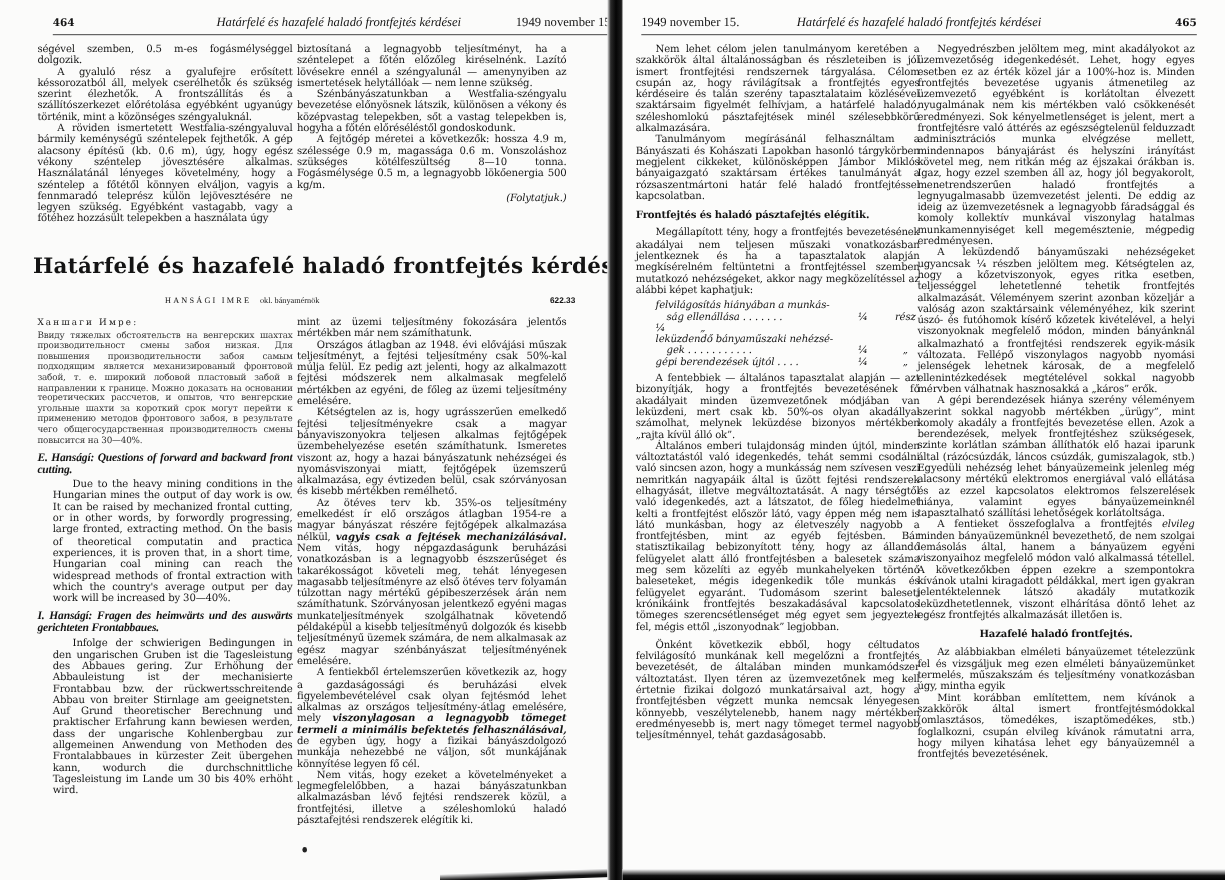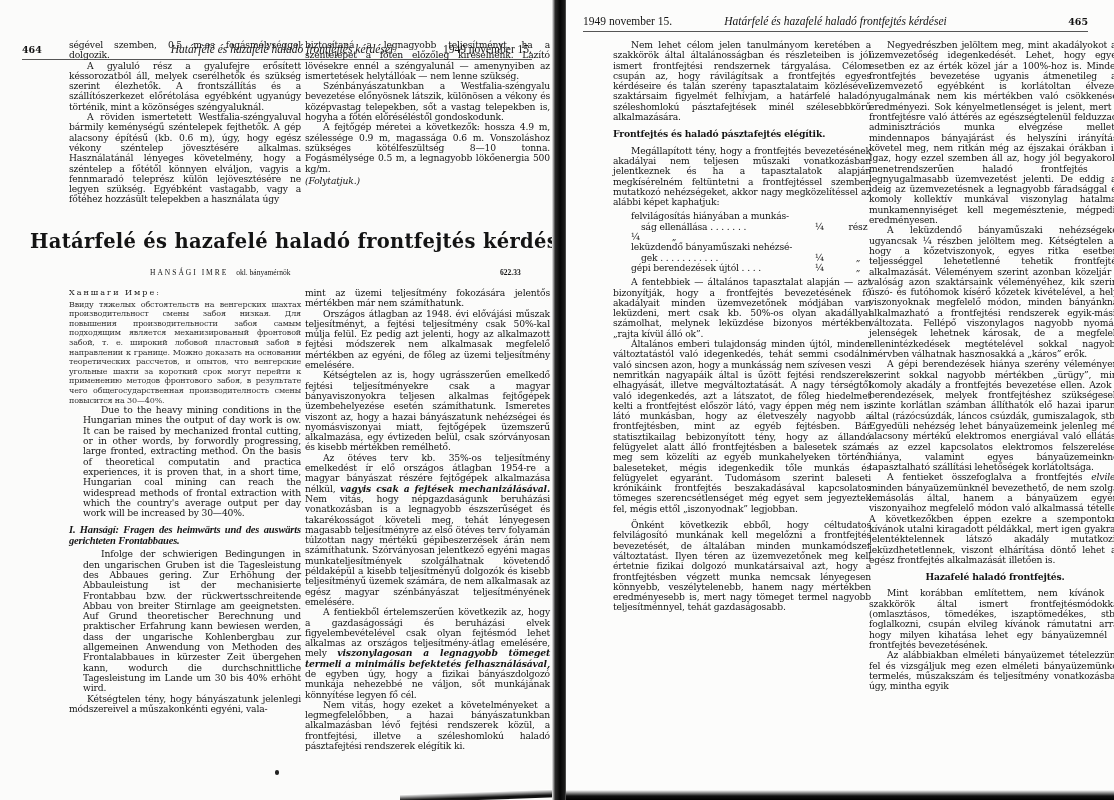--- a/index.html
+++ b/index.html
@@ -12,73 +12,73 @@
   .page.left { left: 0; width: 556px; background: #fbfbfa; }
   .page.right { left: 566px; width: 548px; background: #fcfcfb; }
   .gutter {
     position: absolute; left: 552px; top: 0; width: 16px; height: 800px;
     background: linear-gradient(to right, #f2f2f2 0%, #2a2a2a 20%, #050505 50%, #1c1c1c 80%, #eaeaea 100%);
   }
   .running-head {
     position: absolute; top: 15px; height: 16px; font-size: 10.5px;
     border-bottom: 1px solid #555; display: flex; align-items: baseline;
   }
-  .left .running-head { left: 22px; width: 510px; margin-top: 28px; }
+  .left .running-head { left: 48px; width: 510px; }
   .right .running-head { left: 17px; width: 505px; }
   .running-head .pno { font-weight: bold; font-size: 9.5px; }
   .running-head .rtitle { font-style: italic; font-family: "Liberation Serif", serif; font-size: 11.5px; }
   .running-head .rdate { font-family: "Liberation Serif", serif; font-size: 11.5px; }
   .left .running-head .pno { width: 60px; }
   .left .running-head .rtitle { flex: 1; text-align: center; padding-left: 60px; }
   .left .running-head .rdate { width: 110px; text-align: right; }
   .right .running-head .rdate { width: 100px; }
   .right .running-head .rtitle { flex: 1; text-align: center; padding-right: 40px; }
   .right .running-head .pno { width: 60px; text-align: right; }
 
   .col {
     position: absolute; font-size: 9.2px; line-height: 10.3px; text-align: justify;
-    font-family: "DejaVu Serif", serif; letter-spacing: -0.15px; margin-left: 35px;
+    font-family: "DejaVu Serif", serif; letter-spacing: -0.15px;
   }
   .col p { margin: 0; text-indent: 18px; }
   .col p.noind { text-indent: 0; }
   .col .it { font-style: italic; }
   .col .bi { font-style: italic; font-weight: bold; }
   .col .sub { font-weight: bold; text-indent: 0; margin: 7px 0 6px 0; }
   .col .center { text-align: center; text-indent: 0; }
-  .col .cont { text-align: left; font-style: italic; text-indent: 0; margin-top: 2px; }
+  .col .cont { text-align: right; font-style: italic; text-indent: 0; margin-top: 2px; }
 
   .c1 { left: 34px; top: 40px; width: 232px; }
   .c2 { left: 270px; top: 40px; width: 245px; }
   .c3 { left: 34px; top: 288px; width: 232px; }
   .c4 { left: 270px; top: 288px; width: 245px; }
   .right .c5 { left: 12px; top: 40px; width: 258px; }
   .right .c6 { left: 268px; top: 40px; width: 252px; }
 
   .article-title {
     position: absolute; left: 30px; top: 230px; width: 500px;
     font-family: "DejaVu Serif", serif; font-weight: bold; font-size: 19.5px;
     letter-spacing: 0.3px; white-space: nowrap;
   }
   .byline {
     position: absolute; left: 150px; top: 268px; font-size: 7.5px;
     font-family: "Liberation Serif", serif; letter-spacing: 2px;
   }
   .byline .deg { letter-spacing: 0; font-size: 7.5px; margin-left: 4px; }
   .udc {
     position: absolute; left: 500px; top: 268px; font-size: 7.5px; font-weight: bold;
-    font-family: Liberation Serif, serif;
+    font-family: Liberation Sans, sans-serif;
   }
   .abstract-ru { font-family: "DejaVu Sans", sans-serif; font-size: 8px; line-height: 9.6px; }
   .abstract-ru .ruauthor { font-family: "DejaVu Serif", serif; letter-spacing: 2px; text-indent: 0; margin-bottom: 2px; }
   .abstract-ru .rutitle { font-weight: bold; text-indent: 0; margin-bottom: 2px; font-size: 8.2px; }
   .abstract-ru .rubody { text-indent: 0; font-family: "DejaVu Serif", serif; font-size: 8px; color: #333; }
   .abstract-en .entitle, .abstract-de .detitle { font-style: italic; font-weight: bold; text-indent: 0; margin: 6px 0 3px 0; font-family: "Liberation Serif", serif; font-size: 10.5px; line-height: 11px; }
   .abstract-en .enbody, .abstract-de .debody { margin-left: 14px; text-indent: 18px; }
   .table-list { margin: 4px 0 4px 18px; text-indent: 0; }
-  .table-list .row { display: flex; text-indent: 0; }
+  .table-list .row { display: flex; text-indent: 0; font-style: italic; }
   .table-list .lab { flex: 1; }
   .table-list .frac { width: 30px; text-align: left; }
   .table-list .unit { width: 26px; text-align: center; }
   .table-list .lab .l2 { padding-left: 10px; }
   .dot-mark { position: absolute; left: 275px; top: 770px; width: 4px; height: 5px; background: #222; border-radius: 2px; }
   .bottom-shadow-r { position: absolute; left: 0; top: 790px; width: 548px; height: 10px; background: linear-gradient(#fff, #111 60%, #000); }
   .bottom-shadow-l { position: absolute; left: 400px; top: 792px; width: 156px; height: 8px; background: linear-gradient(#fff, #111 70%); transform: skewY(-2deg); }
 </style>
 </head>
 <body>
@@ -109,27 +109,27 @@
     <span class="deg">okl. bányamérnök</span>
   </div>
   <div class="udc">622.33</div>
 
   <div class="col c3">
     <div class="abstract-ru">
       <p class="ruauthor">Ханшаги Имре:</p>
       <p class="rubody">Ввиду тяжелых обстоятельств на венгерских шахтах производительност смены забоя низкая. Для повышения производительности забоя самым подходящим является механизированый фронтовой забой, т. е. широкий лобовой пластовый забой в направлении к границе. Можно доказать на основании теоретических рассчетов, и опытов, что венгерские угольные шахти за короткий срок могут перейти к применению методов фронтового забоя, в результате чего общегосударственная производителность смены повысится на 30—40%.</p>
     </div>
     <div class="abstract-en">
+      <p class="entitle">E. Hanságí: Questions of forward and backward front cutting.</p>
       <p class="enbody">Due to the heavy mining conditions in the Hungarian mines the output of day work is ow. It can be raised by mechanized frontal cutting, or in other words, by forwordly progressing, large fronted, extracting method. On the basis of theoretical computatin and practica experiences, it is proven that, in a short time, Hungarian coal mining can reach the widespread methods of frontal extraction with which the country's average output per day work will be increased by 30—40%.</p>
     </div>
     <div class="abstract-de">
       <p class="detitle">I. Hanságí: Fragen des heimwärts und des auswärts gerichteten Frontabbaues.</p>
       <p class="debody">Infolge der schwierigen Bedingungen in den ungarischen Gruben ist die Tagesleistung des Abbaues gering. Zur Erhöhung der Abbauleistung ist der mechanisierte Frontabbau bzw. der rückwertsschreitende Abbau von breiter Stirnlage am geeignetsten. Auf Grund theoretischer Berechnung und praktischer Erfahrung kann bewiesen werden, dass der ungarische Kohlenbergbau zur allgemeinen Anwendung von Methoden des Frontalabbaues in kürzester Zeit übergehen kann, wodurch die durchschnittliche Tagesleistung im Lande um 30 bis 40% erhöht wird.</p>
     </div>
-    <p>Kétségtelen tény, hogy bányászatunk jelenlegi módszereivel a műszakonkénti egyéni, vala-</p>
   </div>
 
   <div class="col c4">
     <p class="noind">mint az üzemi teljesítmény fokozására jelentős mértékben már nem számíthatunk.</p>
     <p>Országos átlagban az 1948. évi elővájási műszak teljesítményt, a fejtési teljesítmény csak 50%-kal múlja felül. Ez pedig azt jelenti, hogy az alkalmazott fejtési módszerek nem alkalmasak megfelelő mértékben az egyéni, de főleg az üzemi teljesítmény emelésére.</p>
     <p>Kétségtelen az is, hogy ugrásszerűen emelkedő fejtési teljesítményekre csak a magyar bányaviszonyokra teljesen alkalmas fejtőgépek üzembehelyezése esetén számíthatunk. Ismeretes viszont az, hogy a hazai bányászatunk nehézségei és nyomásviszonyai miatt, fejtőgépek üzemszerű alkalmazása, egy évtizeden belül, csak szórványosan és kisebb mértékben remélhető.</p>
     <p><span>Az ötéves terv kb. 35%-os teljesítmény emelkedést ír elő országos átlagban 1954-re a magyar bányászat részére fejtőgépek alkalmazása nélkül, </span><span class="bi">vagyis csak a fejtések mechanizálásával.</span><span> Nem vitás, hogy népgazdaságunk beruházási vonatkozásban is a legnagyobb észszerűséget és takarékosságot követeli meg, tehát lényegesen magasabb teljesítményre az első ötéves terv folyamán túlzottan nagy mértékű gépibeszerzések árán nem számíthatunk. Szórványosan jelentkező egyéni magas munkateljesítmények szolgálhatnak követendő példaképül a kisebb teljesítményű dolgozók és kisebb teljesítményű üzemek számára, de nem alkalmasak az egész magyar szénbányászat teljesítményének emelésére.</span></p>
     <p><span>A fentiekből értelemszerűen következik az, hogy a gazdaságossági és beruházási elvek figyelembevételével csak olyan fejtésmód lehet alkalmas az országos teljesítmény-átlag emelésére, mely </span><span class="bi">viszonylagosan a legnagyobb tömeget termeli a minimális befektetés felhasználásával,</span><span> de egyben úgy, hogy a fizikai bányászdolgozó munkája nehezebbé ne váljon, sőt munkájának könnyítése legyen fő cél.</span></p>
     <p>Nem vitás, hogy ezeket a követelményeket a legmegfelelőbben, a hazai bányászatunkban alkalmazásban lévő fejtési rendszerek közül, a frontfejtési, illetve a széleshomlokú haladó pásztafejtési rendszerek elégítik ki.</p>
   </div>
@@ -141,20 +141,21 @@
 
 <div class="page right">
   <div class="running-head">
     <span class="rdate">1949 november 15.</span>
     <span class="rtitle">Határfelé és hazafelé haladó frontfejtés kérdései</span>
     <span class="pno">465</span>
   </div>
 
   <div class="col c5">
     <p>Nem lehet célom jelen tanulmányom keretében a szakkörök által általánosságban és részleteiben is jól ismert frontfejtési rendszernek tárgyalása. Célom csupán az, hogy rávilágítsak a frontfejtés egyes kérdéseire és talán szerény tapasztalataim közlésével szaktársaim figyelmét felhívjam, a határfelé haladó, széleshomlokú pásztafejtések minél szélesebbkörű alkalmazására.</p>
+    <p>Tanulmányom megírásánál felhasználtam a Bányászati és Kohászati Lapokban hasonló tárgykörben megjelent cikkeket, különösképpen Jámbor Miklós bányaigazgató szaktársam értékes tanulmányát a rózsaszentmártoni határ felé haladó frontfejtéssel kapcsolatban.</p>
     <p class="sub">Frontfejtés és haladó pásztafejtés elégítik.</p>
     <p>Megállapított tény, hogy a frontfejtés bevezetésének akadályai nem teljesen műszaki vonatkozásban jelentkeznek és ha a tapasztalatok alapján megkísérelném feltüntetni a frontfejtéssel szemben mutatkozó nehézségeket, akkor nagy megközelítéssel az alábbi képet kaphatjuk:</p>
     <div class="table-list">
       <div class="row">
         <span class="lab"><span>felvilágosítás hiányában a munkás-</span><br><span class="l2">ság ellenállása . . . . . . .</span></span>
         <span class="frac" style="align-self:flex-end">¼</span>
         <span class="unit" style="align-self:flex-end">rész</span>
       </div>
       <div class="row">
         <span class="frac" style="align-self:flex-end">¼</span>
@@ -175,17 +176,17 @@
     <p>Általános emberi tulajdonság minden újtól, minden változtatástól való idegenkedés, tehát semmi csodálni való sincsen azon, hogy a munkásság nem szívesen veszi nemritkán nagyapáik által is űzött fejtési rendszerek elhagyását, illetve megváltoztatását. A nagy térségtől való idegenkedés, azt a látszatot, de főleg hiedelmet kelti a frontfejtést először látó, vagy éppen még nem is látó munkásban, hogy az életveszély nagyobb a frontfejtésben, mint az egyéb fejtésben. Bár statisztikailag bebizonyított tény, hogy az állandó felügyelet alatt álló frontfejtésben a balesetek száma meg sem közelíti az egyéb munkahelyeken történő baleseteket, mégis idegenkedik tőle munkás és felügyelet egyaránt. Tudomásom szerint baleseti krónikáink frontfejtés beszakadásával kapcsolatos tömeges szerencsétlenséget még egyet sem jegyeztek fel, mégis ettől „iszonyodnak” legjobban.</p>
     <p style="margin-top:6px">Önként következik ebből, hogy céltudatos felvilágosító munkának kell megelőzni a frontfejtés bevezetését, de általában minden munkamódszer változtatást. Ilyen téren az üzemvezetőnek meg kell értetnie fizikai dolgozó munkatársaival azt, hogy a frontfejtésben végzett munka nemcsak lényegesen könnyebb, veszélytelenebb, hanem nagy mértékben eredményesebb is, mert nagy tömeget termel nagyobb teljesítménnyel, tehát gazdaságosabb.</p>
   </div>
 
   <div class="col c6">
     <p>Negyedrészben jelöltem meg, mint akadályokot az üzemvezetőség idegenkedését. Lehet, hogy egyes esetben ez az érték közel jár a 100%-hoz is. Minden frontfejtés bevezetése ugyanis átmenetileg az üzemvezető egyébként is korlátoltan élvezett nyugalmának nem kis mértékben való csökkenését eredményezi. Sok kényelmetlenséget is jelent, mert a frontfejtésre való áttérés az egészségtelenül felduzzadt adminisztrációs munka elvégzése mellett, mindennapos bányajárást és helyszíni irányítást követel meg, nem ritkán még az éjszakai órákban is. Igaz, hogy ezzel szemben áll az, hogy jól begyakorolt, menetrendszerűen haladó frontfejtés a legnyugalmasabb üzemvezetést jelenti. De eddig az ideig az üzemvezetésnek a legnagyobb fáradsággal és komoly kollektív munkával viszonylag hatalmas munkamennyiséget kell megemésztenie, mégpedig eredményesen.</p>
     <p>A leküzdendő bányaműszaki nehézségeket ugyancsak ¼ részben jelöltem meg. Kétségtelen az, hogy a kőzetviszonyok, egyes ritka esetben, teljességgel lehetetlenné tehetik frontfejtés alkalmazását. Véleményem szerint azonban közeljár a valóság azon szaktársaink véleményéhez, kik szerint úszó- és futóhomok kísérő kőzetek kivételével, a helyi viszonyoknak megfelelő módon, minden bányánknál alkalmazható a frontfejtési rendszerek egyik-másik változata. Fellépő viszonylagos nagyobb nyomási jelenségek lehetnek károsak, de a megfelelő ellenintézkedések megtételével sokkal nagyobb mérvben válhatnak hasznosakká a „káros” erők.</p>
     <p>A gépi berendezések hiánya szerény véleményem szerint sokkal nagyobb mértékben „ürügy”, mint komoly akadály a frontfejtés bevezetése ellen. Azok a berendezések, melyek frontfejtéshez szükségesek, szinte korlátlan számban állíthatók elő hazai iparunk által (rázócsúzdák, láncos csúzdák, gumiszalagok, stb.) Egyedüli nehézség lehet bányaüzemeink jelenleg még alacsony mértékű elektromos energiával való ellátása és az ezzel kapcsolatos elektromos felszerelések hiánya, valamint egyes bányaüzemeinknél tapasztalható szállítási lehetőségek korlátoltsága.</p>
     <p><span>A fentieket összefoglalva a frontfejtés </span><span class="it">elvileg</span><span> minden bányaüzemünknél bevezethető, de nem szolgai lemásolás által, hanem a bányaüzem egyéni viszonyaihoz megfelelő módon való alkalmassá tétellel. A következőkben éppen ezekre a szempontokra kívánok utalni kiragadott példákkal, mert igen gyakran jelentéktelennek látszó akadály mutatkozik leküzdhetetlennek, viszont elhárítása döntő lehet az egész frontfejtés alkalmazását illetően is.</span></p>
     <p class="sub center">Hazafelé haladó frontfejtés.</p>
+    <p>Az alábbiakban elméleti bányaüzemet tételezzünk fel és vizsgáljuk meg ezen elméleti bányaüzemünket termelés, műszakszám és teljesítmény vonatkozásban úgy, mintha egyik</p>
     <p>Mint korábban említettem, nem kívánok a szakkörök által ismert frontfejtésmódokkal (omlasztásos, tömedékes, iszaptömedékes, stb.) foglalkozni, csupán elvileg kívánok rámutatni arra, hogy milyen kihatása lehet egy bányaüzemnél a frontfejtés bevezetésének.</p>
-    <p>Az alábbiakban elméleti bányaüzemet tételezzünk fel és vizsgáljuk meg ezen elméleti bányaüzemünket termelés, műszakszám és teljesítmény vonatkozásban úgy, mintha egyik</p>
   </div>
   <div class="bottom-shadow-r"></div>
 </div>
 
 </body></html>

